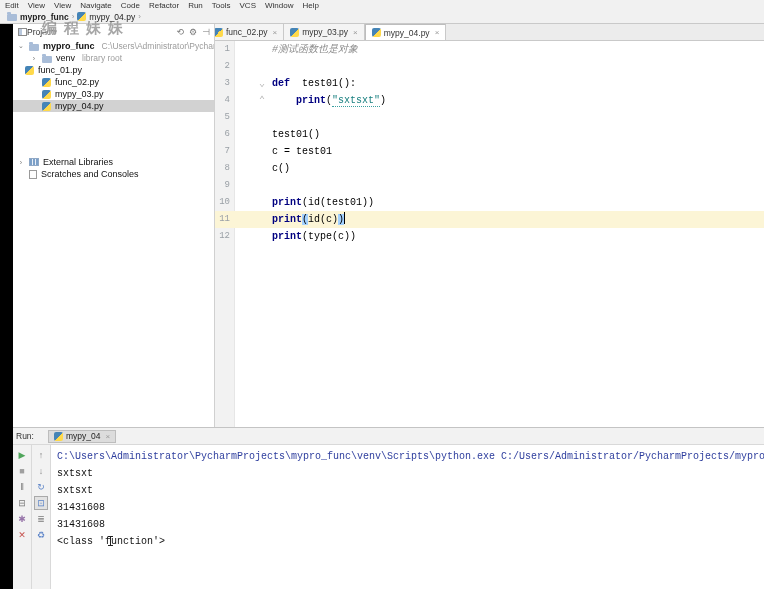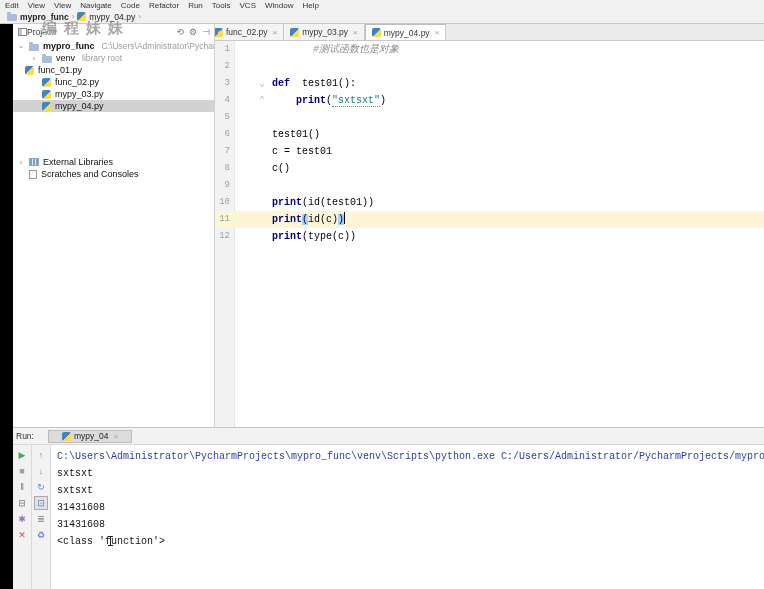--- a/index.html
+++ b/index.html
@@ -49,29 +49,29 @@
                font-family:"Liberation Mono",monospace;font-size:10px;line-height:17px;}
   .gutter-shade{position:absolute;left:0;top:0;bottom:0;width:19px;background:#f2f2f2;border-right:1px solid #e6e6e6;}
   .code-rows{position:relative;z-index:1;}
   .code-row{display:flex;height:17px;line-height:17px;}
   .code-row.current{background:var(--curline,#fcf5d6);}
   .lnum{width:15px;text-align:right;padding-right:4px;color:#9aa0a6;font-size:9px;flex:none;}
   .fold{width:31px;text-align:right;padding-right:4px;color:#b3b3b3;font-size:10px;flex:none;}
   .code-text{white-space:pre;padding-left:3px;color:#000;}
   .tok-kw{color:var(--kw,#000080);font-weight:bold;}
   .tok-plain{color:#000;}
-  .tok-comment{color:var(--cmt,#8c8c8c);font-style:italic;margin-left:41px;}
+  .tok-comment{color:var(--cmt,#8c8c8c);font-style:italic;}
   .tok-str{color:var(--str,#1a8080);border-bottom:1px dotted #3aa0a0;}
   .tok-bh{background:var(--bh,#a3d1ff);}
   .caret{display:inline-block;width:1px;height:12px;background:#000;vertical-align:-2px;}
   
   .runpanel{position:absolute;left:0;top:427px;right:0;height:162px;background:#fff;border-top:1px solid #c4c4c4;box-sizing:border-box;}
   .run-header{height:16px;background:#f2f2f2;border-bottom:1px solid #d9d9d9;display:flex;align-items:center;padding-left:16px;font-size:8.5px;}
   .run-label{color:#333;margin-right:14px;}
-  .run-tab{display:flex;align-items:center;gap:3px;background:#dcdcdc;border:1px solid #bdbdbd;height:13px;padding:0 13px;box-sizing:border-box;font-size:8.5px;}
+  .run-tab{display:flex;align-items:center;gap:3px;background:#dcdcdc;border:1px solid #bdbdbd;height:13px;padding:0 5px;box-sizing:border-box;font-size:8.5px;}
   .run-body{position:absolute;left:0;top:17px;right:0;bottom:0;display:flex;}
   .run-crop{width:13px;background:#000;flex:none;}
   .toolcol{width:18px;background:#f2f2f2;border-right:1px solid #d9d9d9;flex:none;
            display:flex;flex-direction:column;align-items:center;padding-top:3px;gap:2px;}
   .tool-ic{width:14px;height:14px;line-height:14px;text-align:center;font-size:9px;cursor:default;box-sizing:border-box;}
   .tool-ic.selected{border:1px solid #a9a9a9;background:#e2e2e2;line-height:12px;}
   .console{flex:1;position:relative;overflow:hidden;background:#fff;
            font-family:"Liberation Mono",monospace;font-size:10px;line-height:17px;padding:3px 0 0 6px;}
   .console-line{white-space:pre;height:17px;}
   .c-sys{color:var(--sys,#2e3e9e);}

